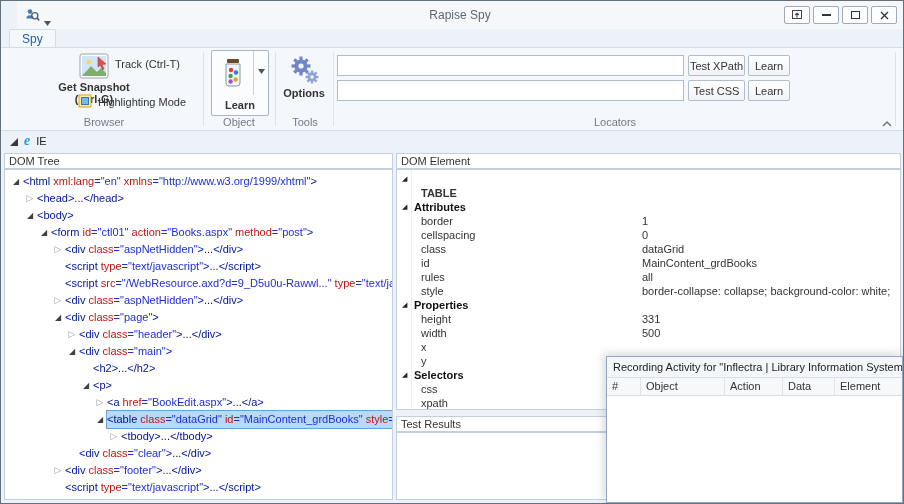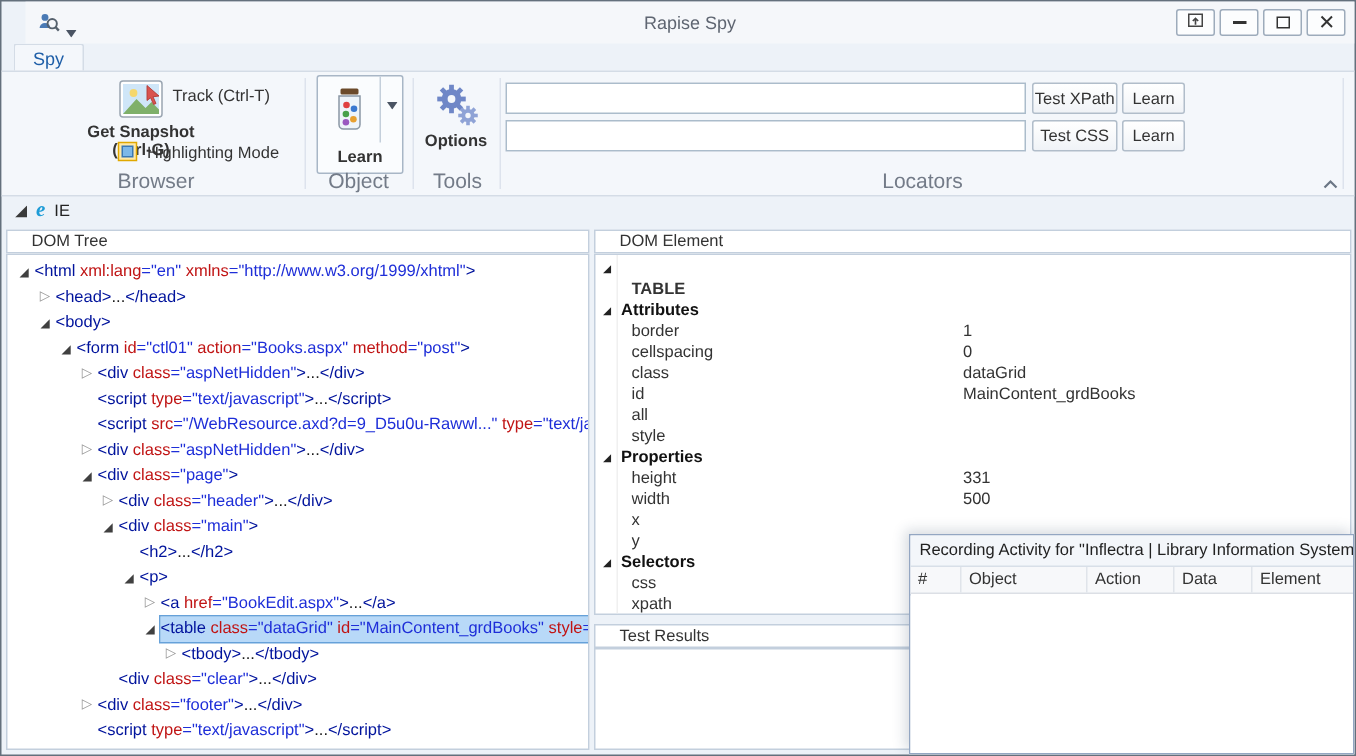--- a/index.html
+++ b/index.html
@@ -20,21 +20,21 @@
   .min-glyph { width:9px; height:2px; background:#333; }
 
   
   .tabrow { position:absolute; left:0; right:0; top:28px; height:18px; }
   .tab { display:inline-block; margin-left:8px; padding:2px 12px 3px; font-size:12px; color:#1f5fa8;
          background:#f4f7fb; border:1px solid #d4dce6; border-bottom:none; border-radius:2px 2px 0 0; }
 
   
   .ribbon { position:absolute; left:0; right:0; top:46px; height:84px; background:#f4f7fb; border:1px solid #d4dce6; border-left:none; border-right:none; }
   .grp-sep { position:absolute; top:4px; bottom:4px; width:1px; background:#dde3ed; }
-  .grp-label { position:absolute; bottom:2px; text-align:center; font-size:14px; color:#737b88; }
+  .grp-label { position:absolute; bottom:2px; text-align:center; font-size:11px; color:#737b88; }
 
   .big-btn { position:absolute; display:flex; flex-direction:column; align-items:center; padding-top:3px;
              font-size:11px; font-weight:bold; color:#333; text-align:center; background:transparent; border:none; cursor:default; }
   .small-btn { position:absolute; display:flex; align-items:center; gap:6px; font-size:11px; color:#333;
                background:transparent; border:none; cursor:default; white-space:nowrap; }
 
   .learn-btn { position:absolute; left:210px; top:2px; width:58px; height:66px; border:1px solid #a8b6c6;
                border-radius:2px; background:#fafcfe; }
   .learn-icon-area { position:absolute; left:0; top:0; width:42px; height:44px; display:flex; align-items:center; justify-content:center; }
   .learn-drop { position:absolute; right:0; top:0; width:15px; height:44px; border-left:1px solid #c4cfdb;
@@ -50,21 +50,21 @@
   
   .ie-bar { position:absolute; left:0; right:0; top:131px; height:18px; display:flex; align-items:center;
             gap:6px; padding-left:9px; }
   .ie-e { font-family:"Liberation Serif",serif; font-style:italic; font-weight:bold; font-size:14px;
           color:#1e9cd7; line-height:12px; }
   .ie-label { font-size:11px; color:#222; }
 
   
   .content { position:absolute; left:0; right:0; top:149px; bottom:0; }
   .panel-hdr { position:absolute; height:16px; background:#fff; border:1px solid #c3cfdd; font-size:11px;
-               line-height:13px; color:#333; padding:1px 16px; overflow:hidden; white-space:nowrap; }
+               line-height:13px; color:#333; padding:1px 4px; overflow:hidden; white-space:nowrap; }
   .hdr-left  { left:3px;  top:3px; width:389px; }
   .hdr-right { left:395px; top:3px; width:505px; }
   .hdr-test  { left:395px; top:266px; width:505px; }
   .tree-box { position:absolute; left:3px; top:19px; width:389px; bottom:3px; background:#fff;
               border:1px solid #c3cfdd; overflow:hidden; padding-top:3px; }
   .grid-box { position:absolute; left:395px; top:19px; width:505px; height:241px; background:#fff;
               border:1px solid #c3cfdd; overflow:hidden; padding-top:2px; }
   .grid-box::before { content:""; position:absolute; left:14px; top:0; bottom:0; width:1px; background:#f0f0f0; }
   .test-box { position:absolute; left:395px; top:282px; width:505px; bottom:3px; background:#fff; border:1px solid #c3cfdd; }
 
@@ -370,25 +370,27 @@
           <span class="gname">class</span>
           <span class="gval">dataGrid</span>
         </div>
         <div class="grow item">
           <span class="ggut"></span>
           <span class="gname">id</span>
           <span class="gval">MainContent_grdBooks</span>
         </div>
         <div class="grow item">
           <span class="ggut"></span>
+          <span class="gname">rules</span>
           <span class="gval">all</span>
         </div>
         <div class="grow item">
           <span class="ggut"></span>
           <span class="gname">style</span>
+          <span class="gval">border-collapse: collapse; background-color: white;</span>
         </div>
         <div class="grow section">
           <span class="gexp">◢</span>
           <span class="sname">Properties</span>
         </div>
         <div class="grow item">
           <span class="ggut"></span>
           <span class="gname">height</span>
           <span class="gval">331</span>
         </div>

